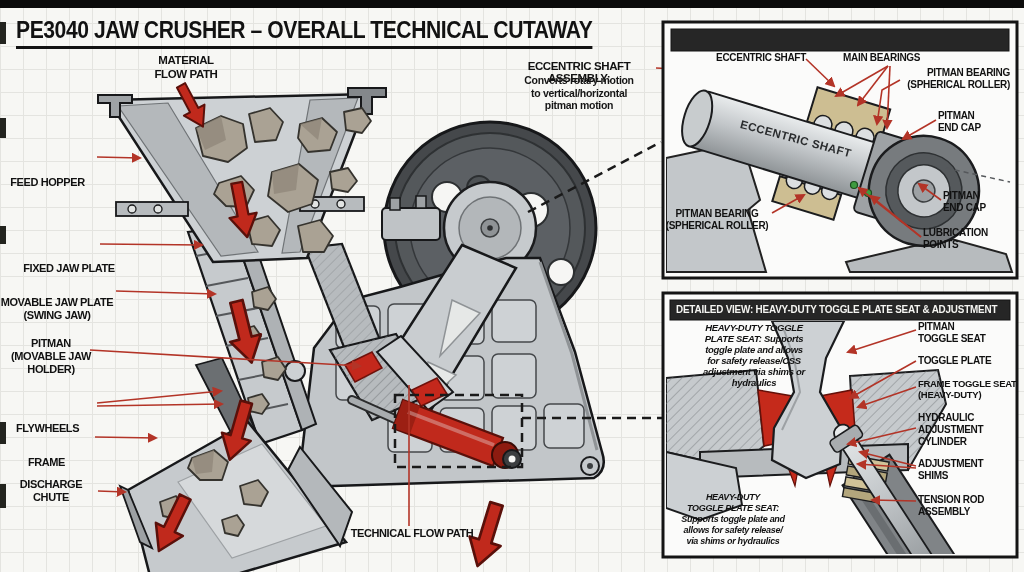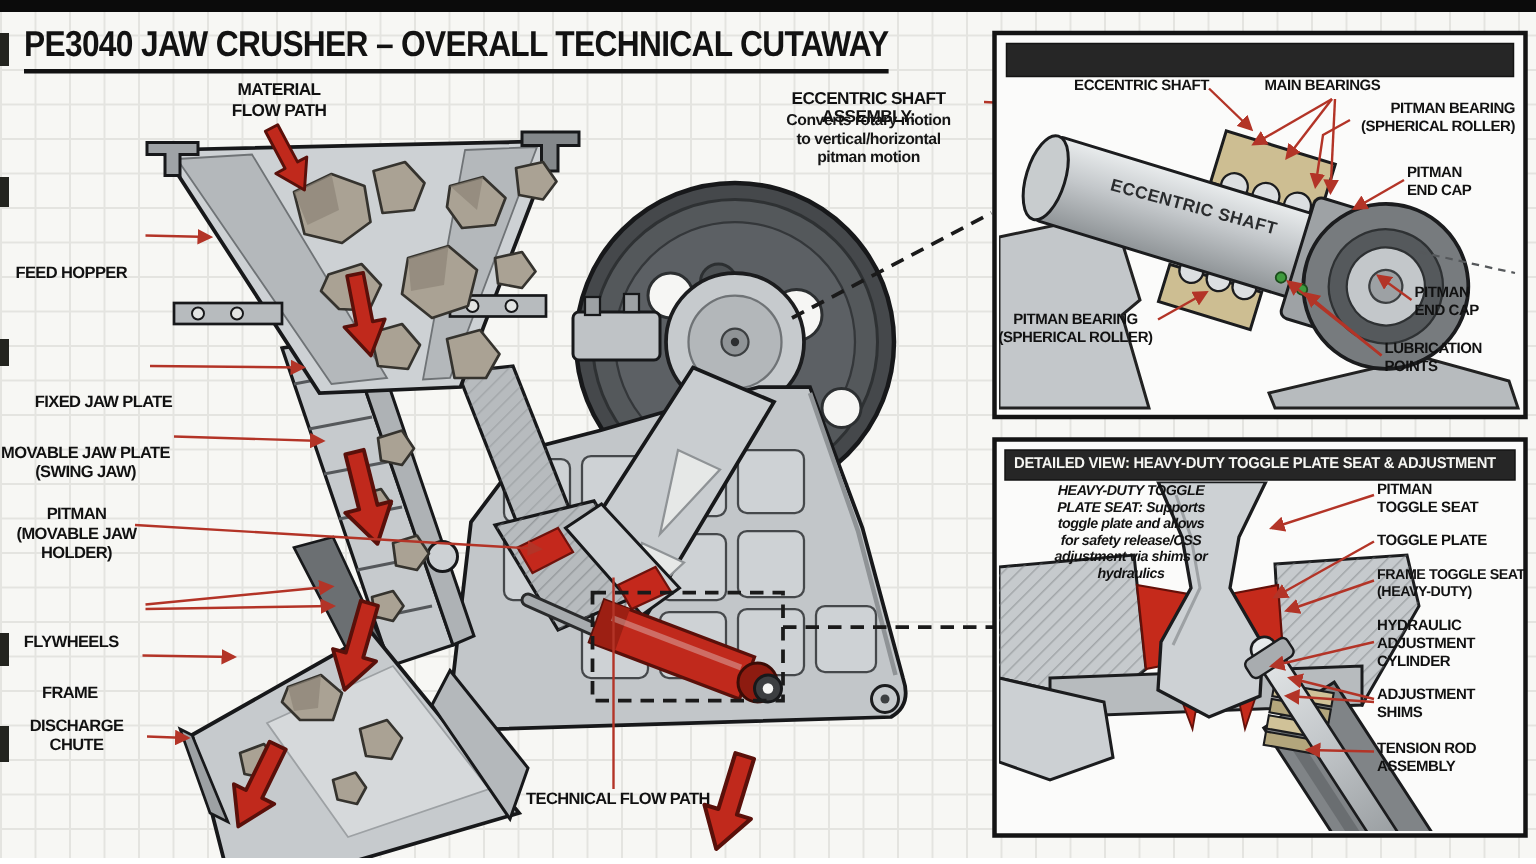--- a/index.html
+++ b/index.html
@@ -372,13 +372,18 @@
   <div class="plbl" style="left:918px;top:355px;width:96px;">TOGGLE PLATE</div>
   <div class="plbl" style="left:918px;top:378px;width:102px;font-size:9.5px;">FRAME TOGGLE SEAT
 (HEAVY-DUTY)</div>
   <div class="plbl" style="left:918px;top:412px;width:96px;">HYDRAULIC
 ADJUSTMENT
 CYLINDER</div>
   <div class="plbl" style="left:918px;top:458px;width:96px;">ADJUSTMENT
 SHIMS</div>
   <div class="plbl" style="left:918px;top:494px;width:96px;">TENSION ROD
 ASSEMBLY</div>
+  <div class="note" style="left:664px;top:492px;width:138px;font-size:9px;line-height:1.22;">HEAVY-DUTY
+TOGGLE PLATE SEAT:
+Supports toggle plate and
+allows for safety release/
+via shims or hydraulics</div>
 </div>
 
 </body></html>

